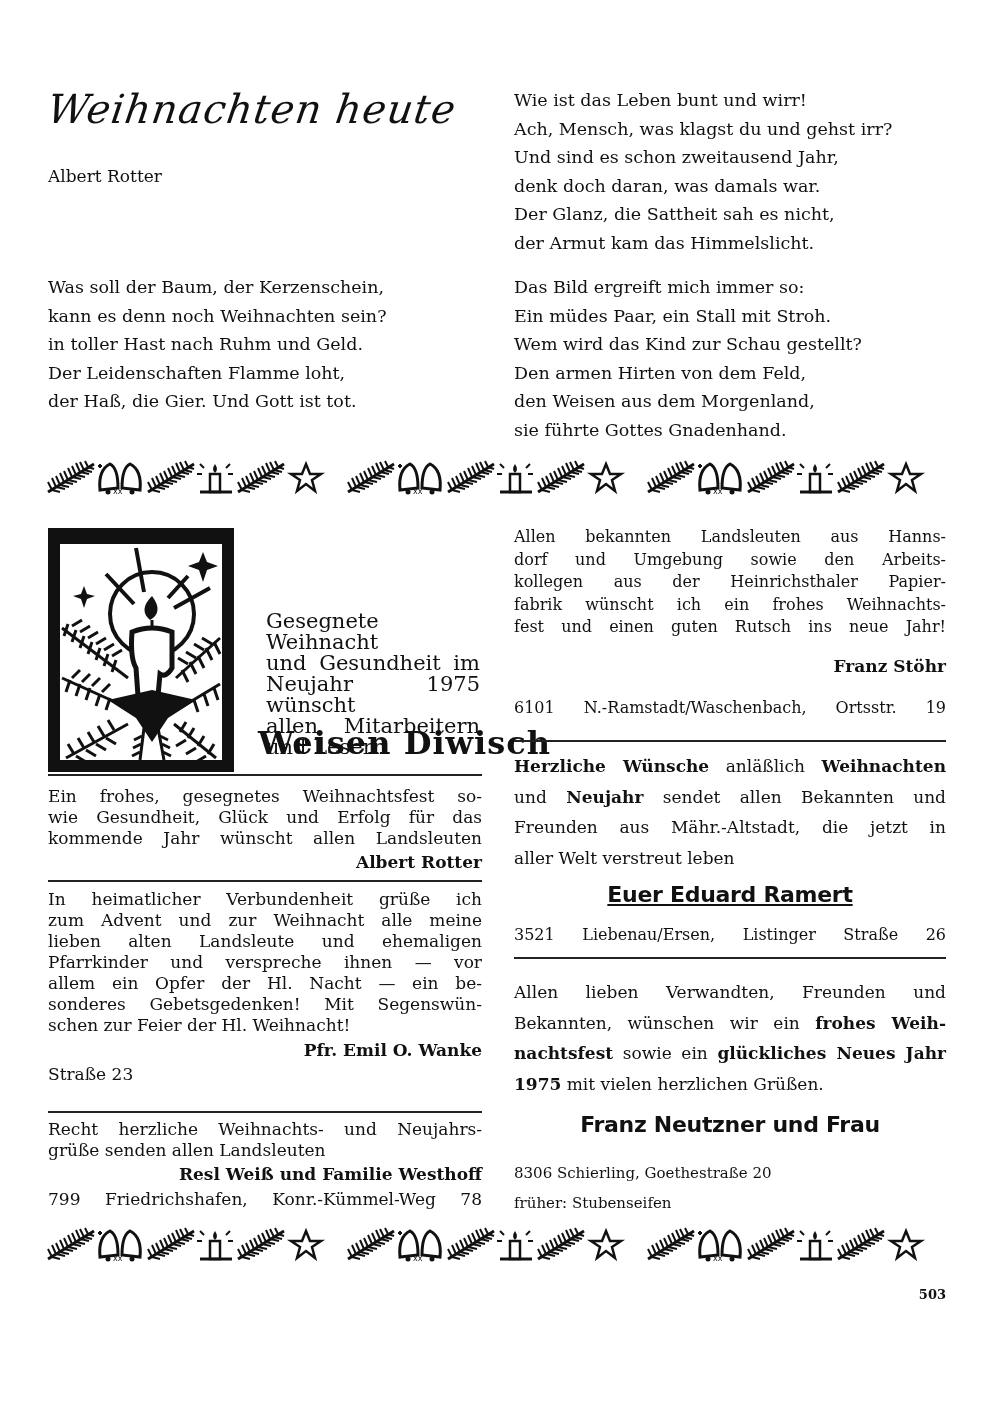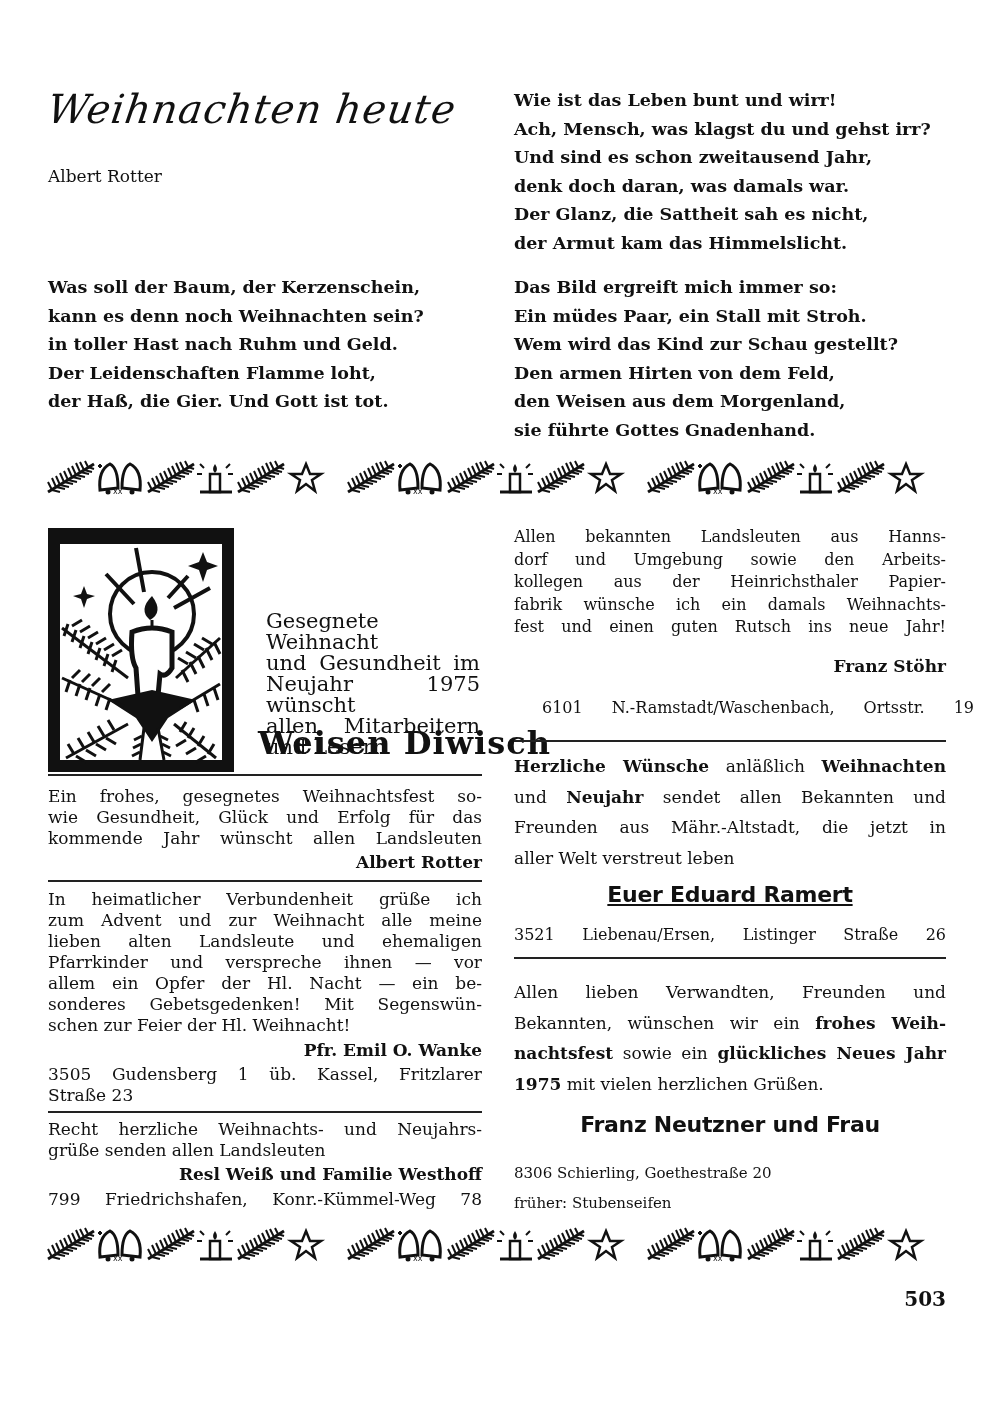--- a/index.html
+++ b/index.html
@@ -3,33 +3,33 @@
 <meta charset="utf-8">
 <style>
   html, body { margin: 0; padding: 0; background: #ffffff; }
   body { width: 1000px; height: 1413px; position: relative; overflow: hidden;
          font-family: "DejaVu Serif", "Liberation Serif", serif; color: #111; }
   .abs { position: absolute; }
   .title { left: 48px; top: 86px; font-family: "DejaVu Serif", serif; font-style: italic;
            font-size: 40px; letter-spacing: 1px; color: #111; transform: skewX(-8deg); }
   .author { left: 48px; top: 166px; font-size: 17px; }
   .poem { font-size: 17.5px; line-height: 28.5px; }
-  .poem div { white-space: nowrap; font-weight: bold; }
+  .poem div { white-space: nowrap; }
   .ornament { left: 46px; width: 900px; height: 36px; overflow: hidden; }
   .ornament svg { display: block; }
   .col-text { font-size: 17px; line-height: 21px; text-align: justify; }
   .col-text-r { font-size: 16px; line-height: 22.5px; text-align: justify; }
   .sig { text-align: right; font-weight: bold; font-size: 17px; }
   .rule { height: 0; border-top: 2px solid #222; }
   .sans-big { font-family: "DejaVu Sans", "Liberation Sans", sans-serif; font-weight: bold;
               font-size: 22px; text-align: center; letter-spacing: -0.3px; }
   .fraktur { font-family: "DejaVu Serif", serif; font-weight: bold; font-size: 32px;
              letter-spacing: 1px; }
   .spaced { line-height: 30.5px; font-size: 17px; text-align: justify; }
-  .pagenum { right: 54px; top: 1287px; font-weight: bold; font-size: 20px; }
+  .pagenum { right: 54px; top: 1287px; font-weight: bold; font-size: 13px; }
   .line { display: block; text-align: justify; text-align-last: justify; }
   .line.last { text-align-last: left; }
   b { font-weight: bold; }
 </style>
 </head>
 <body>
 
 <div class="abs title">Weihnachten heute</div>
 <div class="abs author">Albert Rotter</div>
 
@@ -164,44 +164,43 @@
   <span class="line">In heimatlicher Verbundenheit grüße ich</span>
   <span class="line">zum Advent und zur Weihnacht alle meine</span>
   <span class="line">lieben alten Landsleute und ehemaligen</span>
   <span class="line">Pfarrkinder und verspreche ihnen — vor</span>
   <span class="line">allem ein Opfer der Hl. Nacht — ein be-</span>
   <span class="line">sonderes Gebetsgedenken! Mit Segenswün-</span>
   <span class="line last">schen zur Feier der Hl. Weihnacht!</span>
 </div>
 <div class="abs sig" style="left:48px; top:1040px; width:434px;">Pfr. Emil O. Wanke</div>
 <div class="abs col-text" style="left:48px; top:1064px; width:434px;">
-  <span class="line">3505 Gudensberg 1 üb. Kassel, Fritzlarer</span>
   <span class="line last">Straße 23</span>
 </div>
 
 <div class="abs rule" style="left:48px; top:1111px; width:434px;"></div>
 
 <div class="abs col-text" style="left:48px; top:1119px; width:434px;">
   <span class="line">Recht herzliche Weihnachts- und Neujahrs-</span>
   <span class="line last">grüße senden allen Landsleuten</span>
 </div>
 <div class="abs sig" style="left:48px; top:1164px; width:434px;">Resl Weiß und Familie Westhoff</div>
 <div class="abs col-text" style="left:48px; top:1189px; width:434px;">
   <span class="line">799 Friedrichshafen, Konr.-Kümmel-Weg 78</span>
 </div>
 
 <div class="abs col-text-r" style="left:514px; top:526px; width:432px;">
   <span class="line">Allen bekannten Landsleuten aus Hanns-</span>
   <span class="line">dorf und Umgebung sowie den Arbeits-</span>
   <span class="line">kollegen aus der Heinrichsthaler Papier-</span>
-  <span class="line">fabrik wünsche ich ein damals Weihnachts-</span>
+  <span class="line">fabrik wünscht ich ein frohes Weihnachts-</span>
   <span class="line">fest und einen guten Rutsch ins neue Jahr!</span>
 </div>
 <div class="abs sig" style="left:514px; top:656px; width:432px;">Franz Stöhr</div>
-<div class="abs col-text-r" style="left:514px; top:697px; width:432px;margin-left:28px;">
+<div class="abs col-text-r" style="left:514px; top:697px; width:432px;">
   <span class="line">6101 N.-Ramstadt/Waschenbach, Ortsstr. 19</span>
 </div>
 
 <div class="abs rule" style="left:514px; top:740px; width:432px;"></div>
 
 <div class="abs spaced" style="left:514px; top:751px; width:432px;">
   <span class="line"><b>Herzliche Wünsche</b><span> anläßlich </span><b>Weihnachten</b></span>
   <span class="line"><span>und </span><b>Neujahr</b><span> sendet allen Bekannten und</span></span>
   <span class="line">Freunden aus Mähr.-Altstadt, die jetzt in</span>
   <span class="line last">aller Welt verstreut leben</span>

